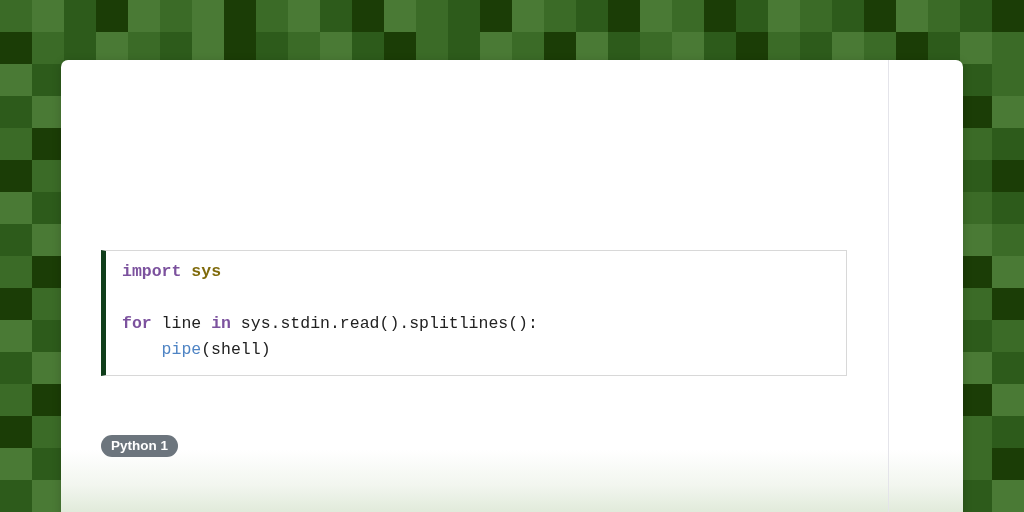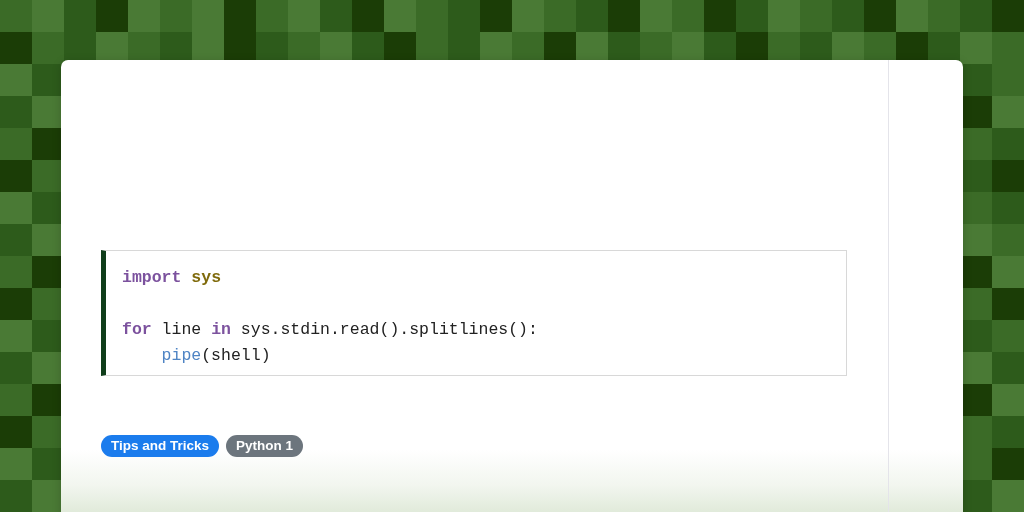--- a/index.html
+++ b/index.html
@@ -118,21 +118,21 @@
   #code-block {
     position: absolute;
     left: 40px;
     top: 190px;
     width: 746px;
     height: 126px;
     background: #ffffff;
     border: 1px solid #d8d8d8;
     border-left: 5px solid #0f3d1a;
     box-sizing: border-box;
-    padding: 14px 0 0 16px;
+    padding: 8px 0 0 16px;
     overflow: hidden;
   }
   #code-block pre {
     margin: 0;
     font-family: "Liberation Mono", monospace;
     font-size: 16.5px;
     line-height: 26px;
     color: #222222;
     white-space: pre;
   }
@@ -690,21 +690,20 @@
 
 
       <div id="code-block">
         <pre><span class="tok-kw">import</span><span class="tok-pl"> </span><span class="tok-mod">sys</span>
 
 <span class="tok-kw">for</span><span class="tok-pl"> line </span><span class="tok-kw">in</span><span class="tok-pl"> sys.stdin.read().splitlines():
     </span><span class="tok-fn">pipe</span><span class="tok-pl">(shell)</span></pre>
       </div>
 
       <div id="tag-list">
-        <span class="tag blue">Tips and Tricks</span>
         <span class="tag gray">Python 1</span>
       </div>
 
     </div>
 
     <div id="side-divider"></div>
 
     <div id="side-panel">
       
     </div>

